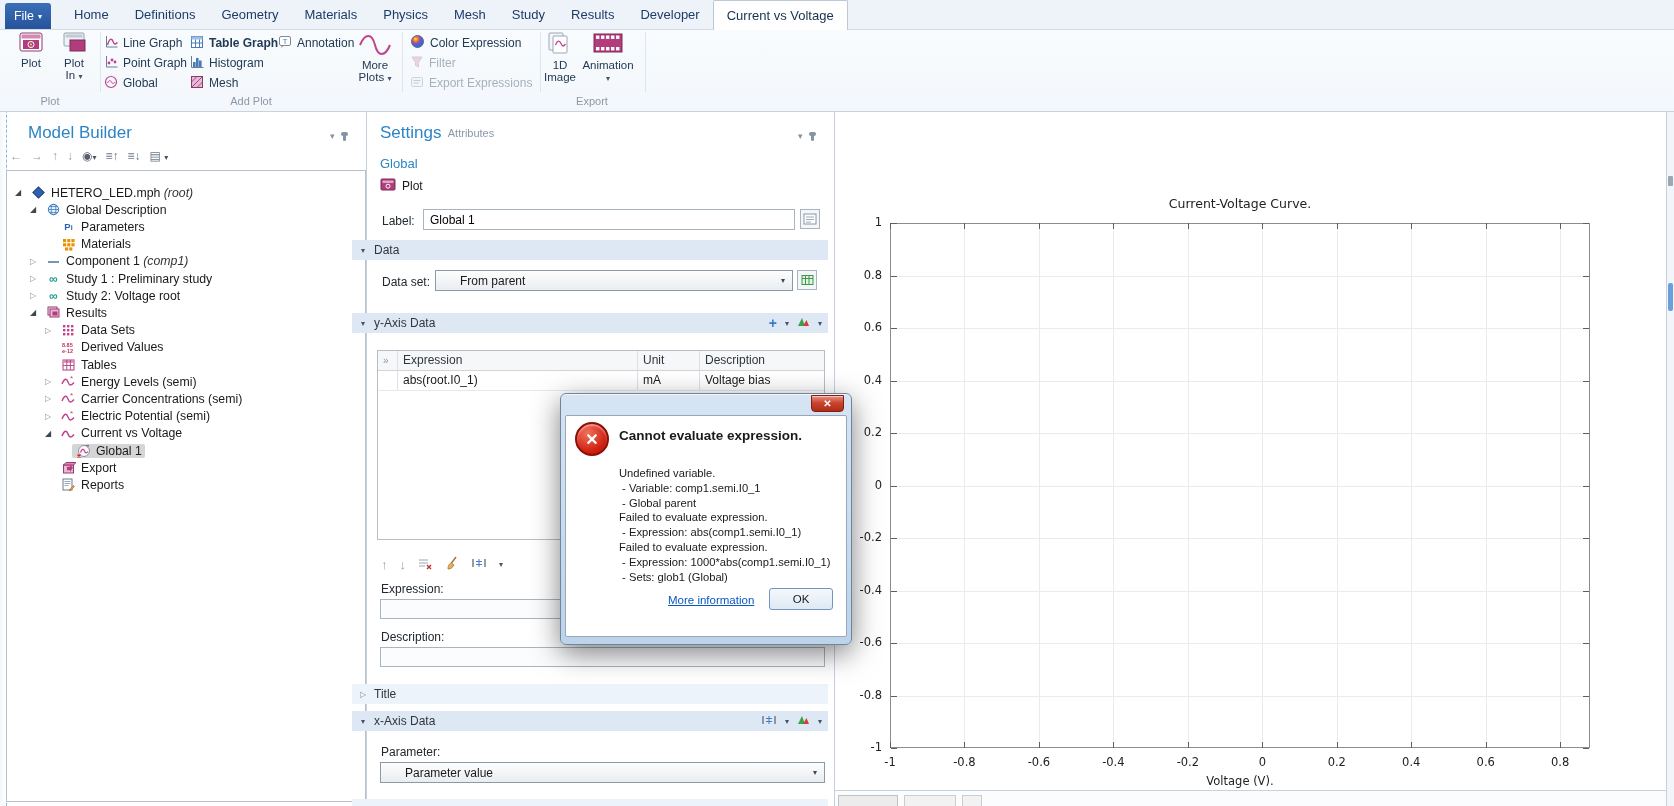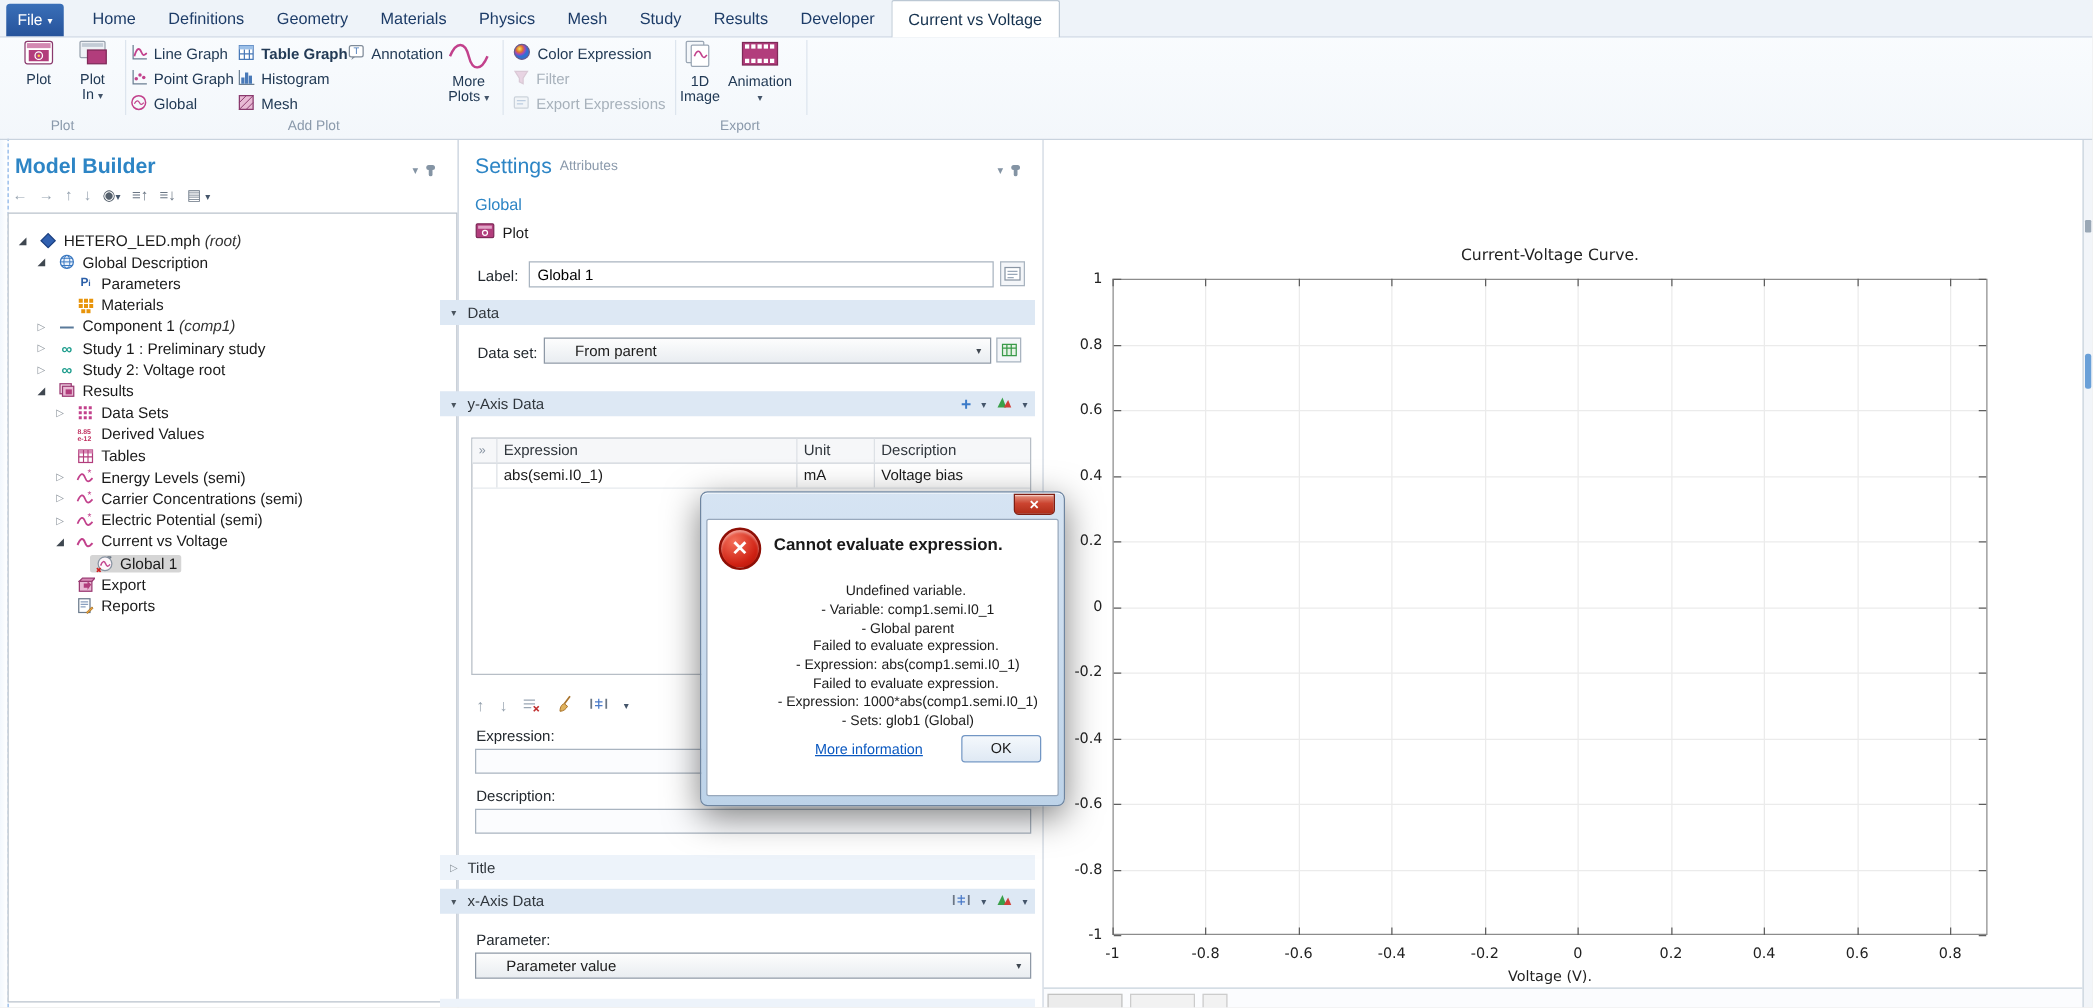--- a/index.html
+++ b/index.html
@@ -91,23 +91,23 @@
               color:#fff;font-size:10px;font-weight:bold;display:flex;align-items:center;justify-content:center;
               box-shadow:inset 0 1px 0 rgba(255,255,255,.5);box-sizing:border-box;}
   #dlg .client{position:absolute;left:4px;top:21px;width:282px;height:222px;background:#fff;
                border:1px solid #98a8bc;border-radius:2px;box-sizing:border-box;}
   #dlg .erricon{position:absolute;left:14px;top:28px;width:34px;height:34px;border-radius:50%;
                 background:radial-gradient(circle at 35% 30%,#f4705a,#cf2113 65%,#a81408);
                 border:2px solid #8e0f06;color:#fff;font-size:16px;font-weight:bold;
                 display:flex;align-items:center;justify-content:center;box-sizing:border-box;
                 box-shadow:inset 0 2px 2px rgba(255,255,255,.45);}
   #dlg .head{position:absolute;left:58px;top:34px;font-size:13.5px;font-weight:bold;}
-  #dlg .lines{position:absolute;left:58px;top:72px;font-size:11.2px;line-height:14.8px;text-align:center;}
+  #dlg .lines{position:absolute;left:58px;top:72px;font-size:11.2px;line-height:14.8px;}
   #dlg .lines div{white-space:pre;}
-  #dlg .link{position:absolute;left:48px;top:200px;font-size:11.5px;color:#0a58c0;text-decoration:underline;padding-left:43px;}
+  #dlg .link{position:absolute;left:64px;top:200px;font-size:11.5px;color:#0a58c0;text-decoration:underline;padding-left:43px;}
   #dlg .okbtn{position:absolute;left:208px;top:194px;width:64px;height:22px;
               border:1px solid #7296c4;border-radius:3px;background:linear-gradient(#f4f8fc,#dfe9f4);
               font-size:11.5px;display:flex;align-items:center;justify-content:center;box-sizing:border-box;}
   .edge-strip{position:absolute;left:0;top:0;width:6px;height:806px;
               border-right:1px dashed #8ab4e8;background:linear-gradient(90deg,#f2f7fd,#ffffff);}
 </style>
 </head>
 <body>
 
 <div id="root">
@@ -299,21 +299,21 @@
 
     <div class="grouplabel" style="left:-10px;">Plot</div>
     <div class="grouplabel" style="left:191px;">Add Plot</div>
     <div class="grouplabel" style="left:411px;margin-top:32px;">Attributes</div>
     <div class="grouplabel" style="left:532px;">Export</div>
   </div>
 
   <div class="vline" style="left:366px;"></div>
   <div class="vline" style="left:834px;"></div>
 
-  <div class="abs panel-title" style="left:12px;top:123px;font-weight:bold;">Model Builder</div>
+  <div class="abs panel-title" style="left:28px;top:123px;">Model Builder</div>
   <div class="abs panel-ctrl" style="left:330px;top:131px;">
     <span>▾</span>
     <span class="pin"></span>
   </div>
   <div id="mb-toolbar">
     <span>←</span>
     <span>→</span>
     <span>↑</span>
     <span>↓</span>
     <span style="color:#55606c;">◉<span class="car8">▾</span></span>
@@ -610,21 +610,21 @@
 
   <div id="ytable">
       <div class="tr head">
         <div class="td" style="width: 20px; color: rgb(138, 150, 164); font-size: 10px;">»</div>
         <div class="td" style="width: 240px;">Expression</div>
         <div class="td" style="width: 62px;">Unit</div>
         <div class="td" style="width: 124px;">Description</div>
       </div>
       <div class="tr datarow">
         <div class="td" style="width: 20px;"></div>
-        <div class="td" style="width: 240px;">abs(semi.I0_1)</div>
+        <div class="td" style="width: 240px;">abs(root.I0_1)</div>
         <div class="td" style="width: 62px;">mA</div>
         <div class="td" style="width: 124px;">Voltage bias</div>
       </div>
       <div class="fill"></div>
     </div>
 
   <div id="tbl-toolbar">
     <span>↑</span>
     <span>↓</span>
     <span><svg width="15" height="13">

